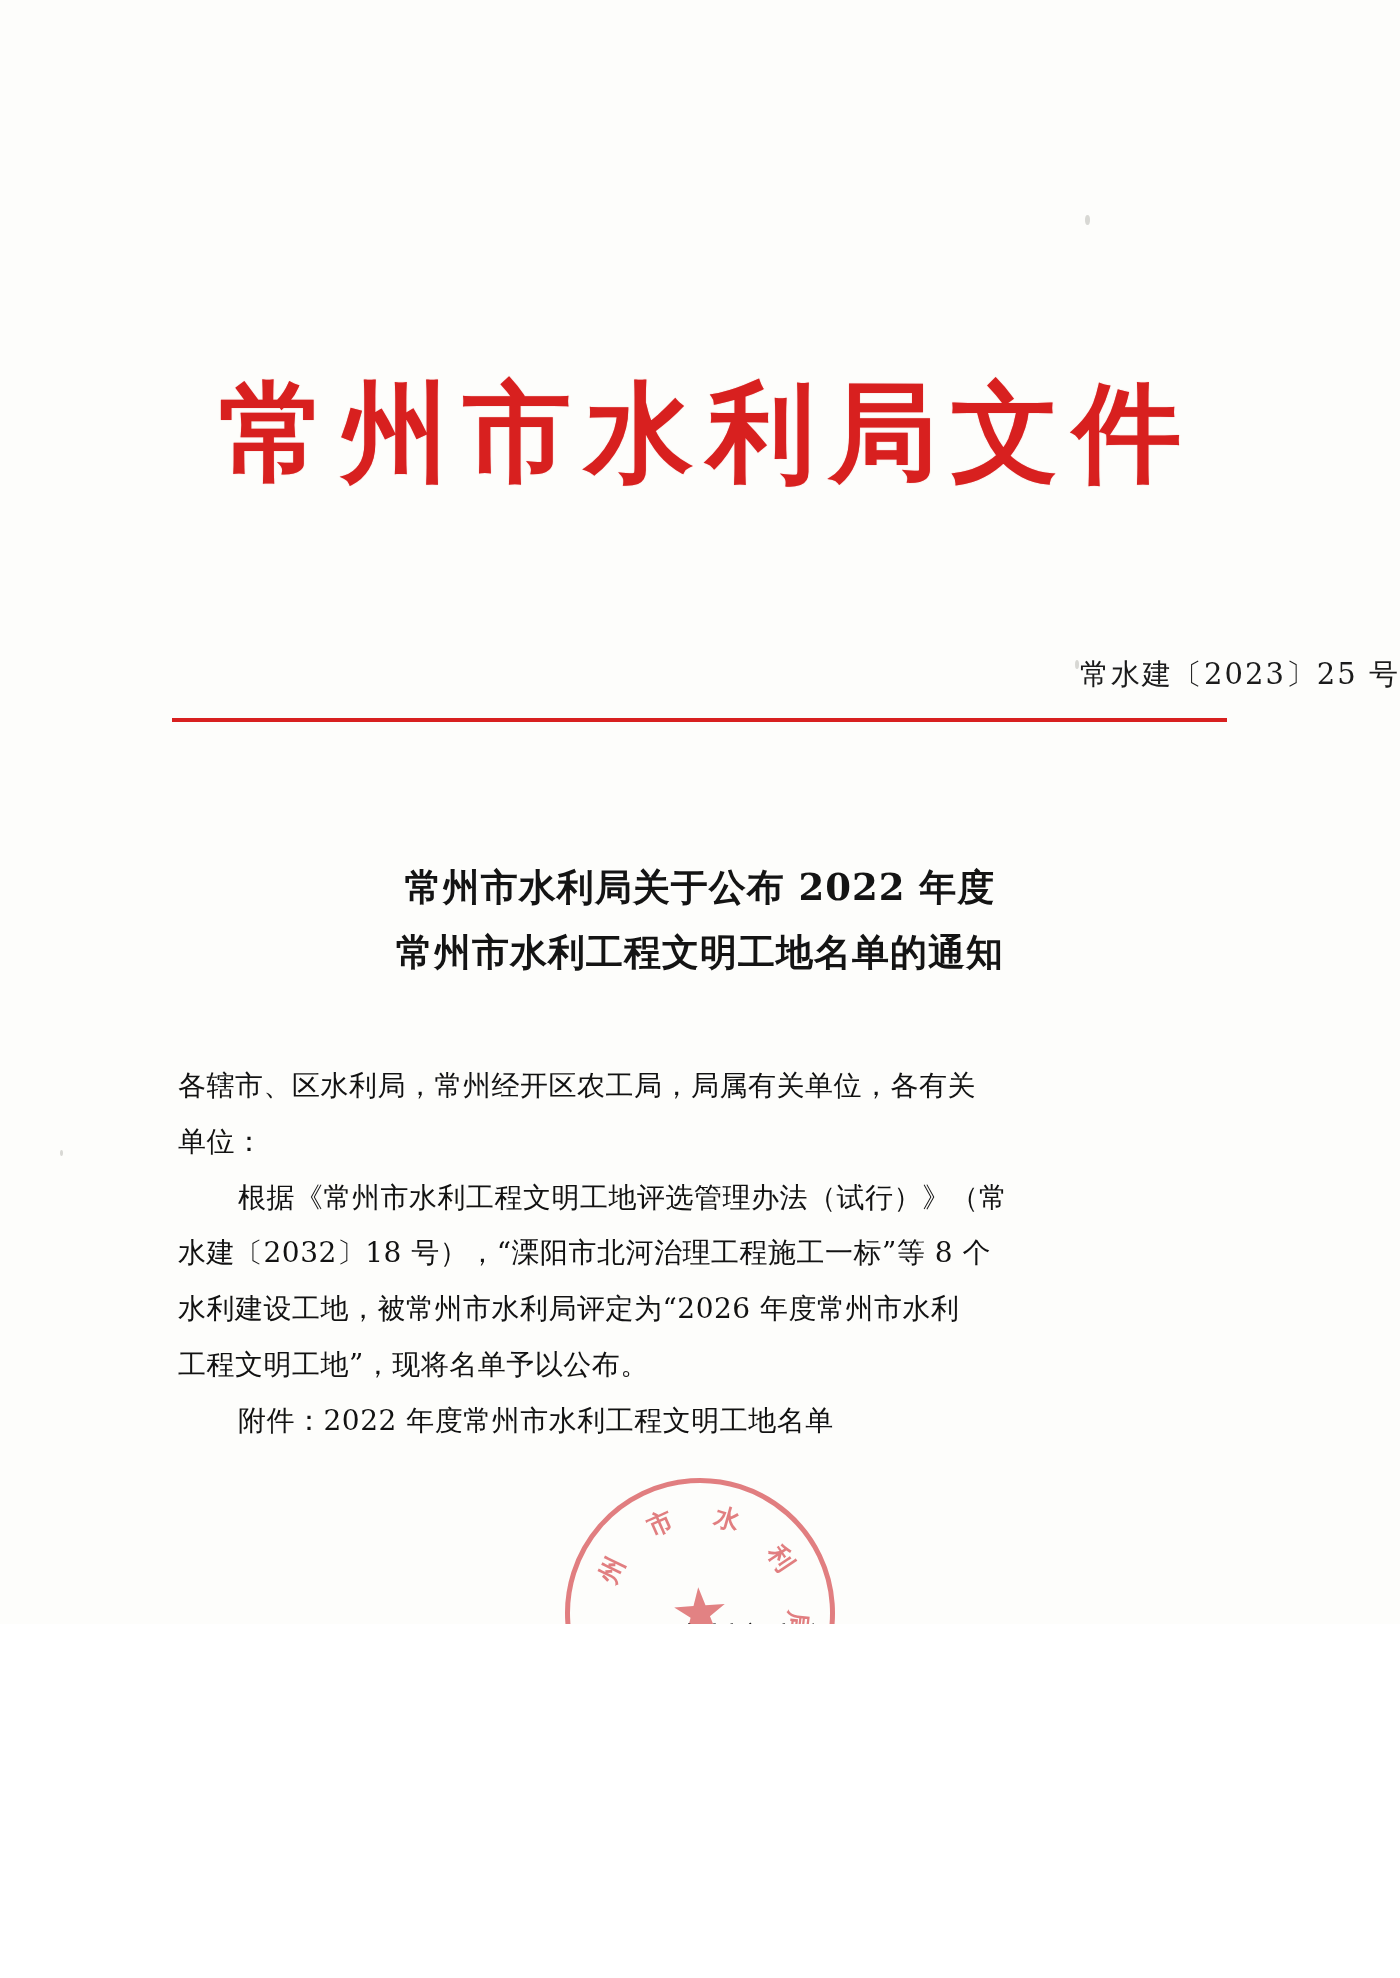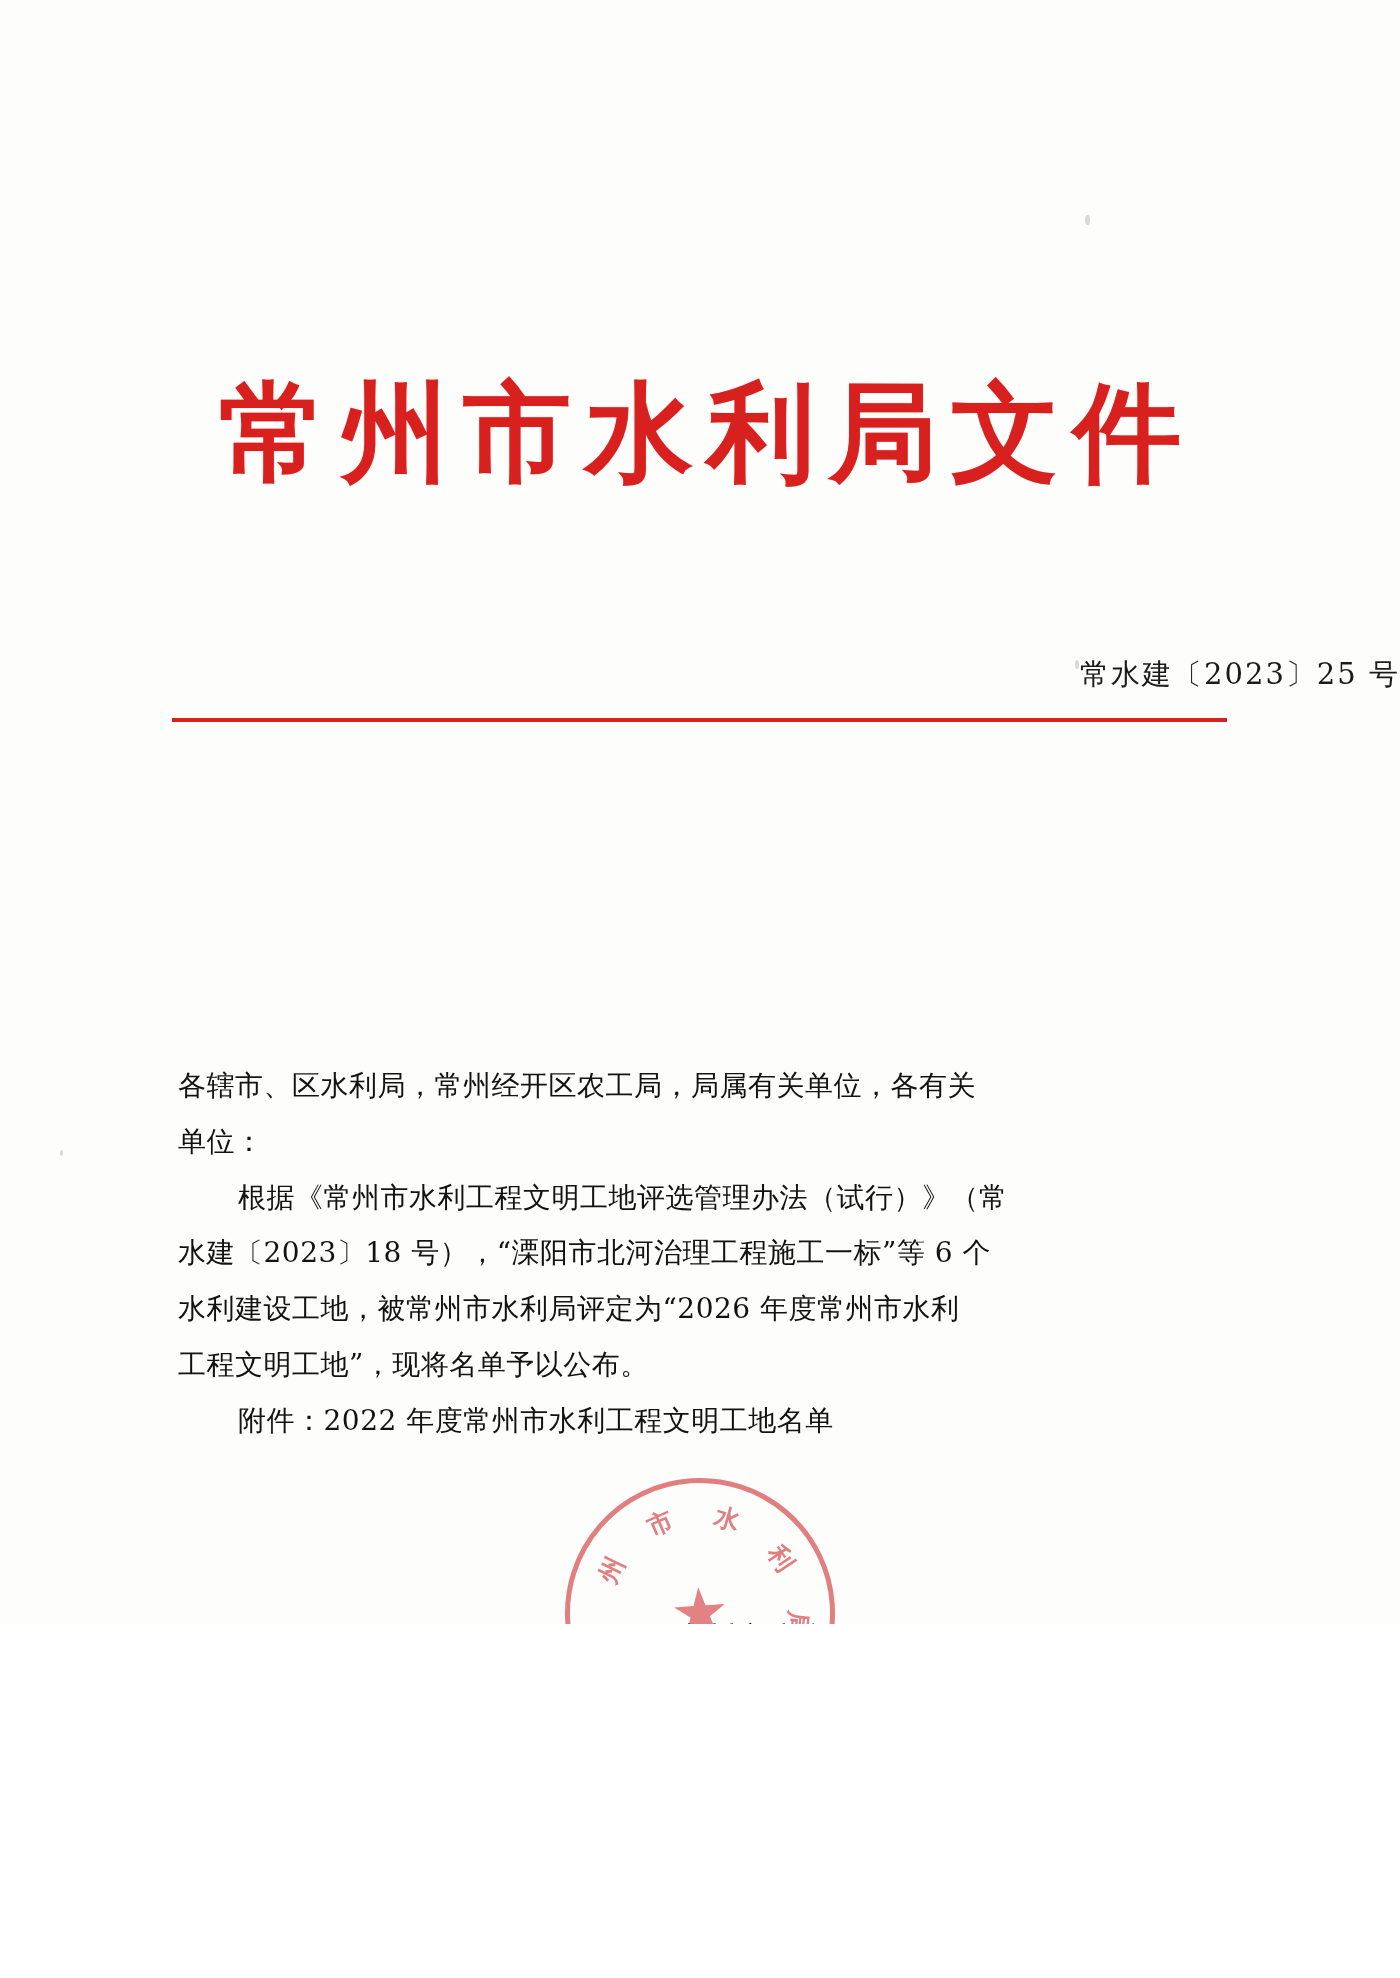--- a/index.html
+++ b/index.html
@@ -182,26 +182,30 @@
   <div class="speck" style="left:1085px; top:215px; width:5px; height:10px;"></div>
   <div class="speck" style="left:1075px; top:660px; width:4px; height:9px;"></div>
   <div class="speck" style="left:60px; top:1150px; width:3px; height:6px;"></div>
 
   <div class="masthead">常州市水利局文件</div>
 
   <div class="doc-number">常水建〔2023〕25 号</div>
 
   <div class="red-rule"></div>
 
+  <div class="title">
+    <div>常州市水利局关于公布 2022 年度</div>
+    <div>常州市水利工程文明工地名单的通知</div>
+  </div>
 
   <div class="body-block">
     <p>各辖市、区水利局，常州经开区农工局，局属有关单位，各有关</p>
     <p>单位：</p>
     <p class="indent2">根据《常州市水利工程文明工地评选管理办法（试行）》（常</p>
-    <p>水建〔2023〕18 号），“溧阳市北河治理工程施工一标”等 6 个</p>
+    <p>水建〔2032〕18 号），“溧阳市北河治理工程施工一标”等 8 个</p>
     <p>水利建设工地，被常州市水利局评定为“2026 年度常州市水利</p>
     <p>工程文明工地”，现将名单予以公布。</p>
     <p class="attach">附件：2022 年度常州市水利工程文明工地名单</p>
   </div>
 
   <div class="seal">
     <div class="ring"></div>
     <div class="arc-text" id="seal-arc">
         <span style="transform: rotate(-190deg) translate(98px) rotate(90deg) translate(-50%, -50%);">常</span>
         <span style="transform: rotate(-150deg) translate(98px) rotate(90deg) translate(-50%, -50%);">州</span>

